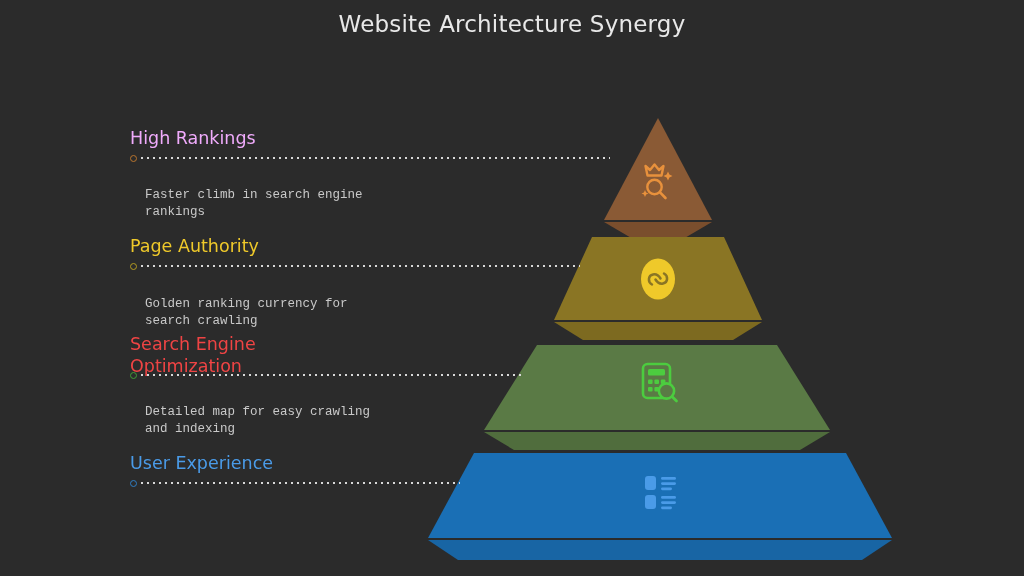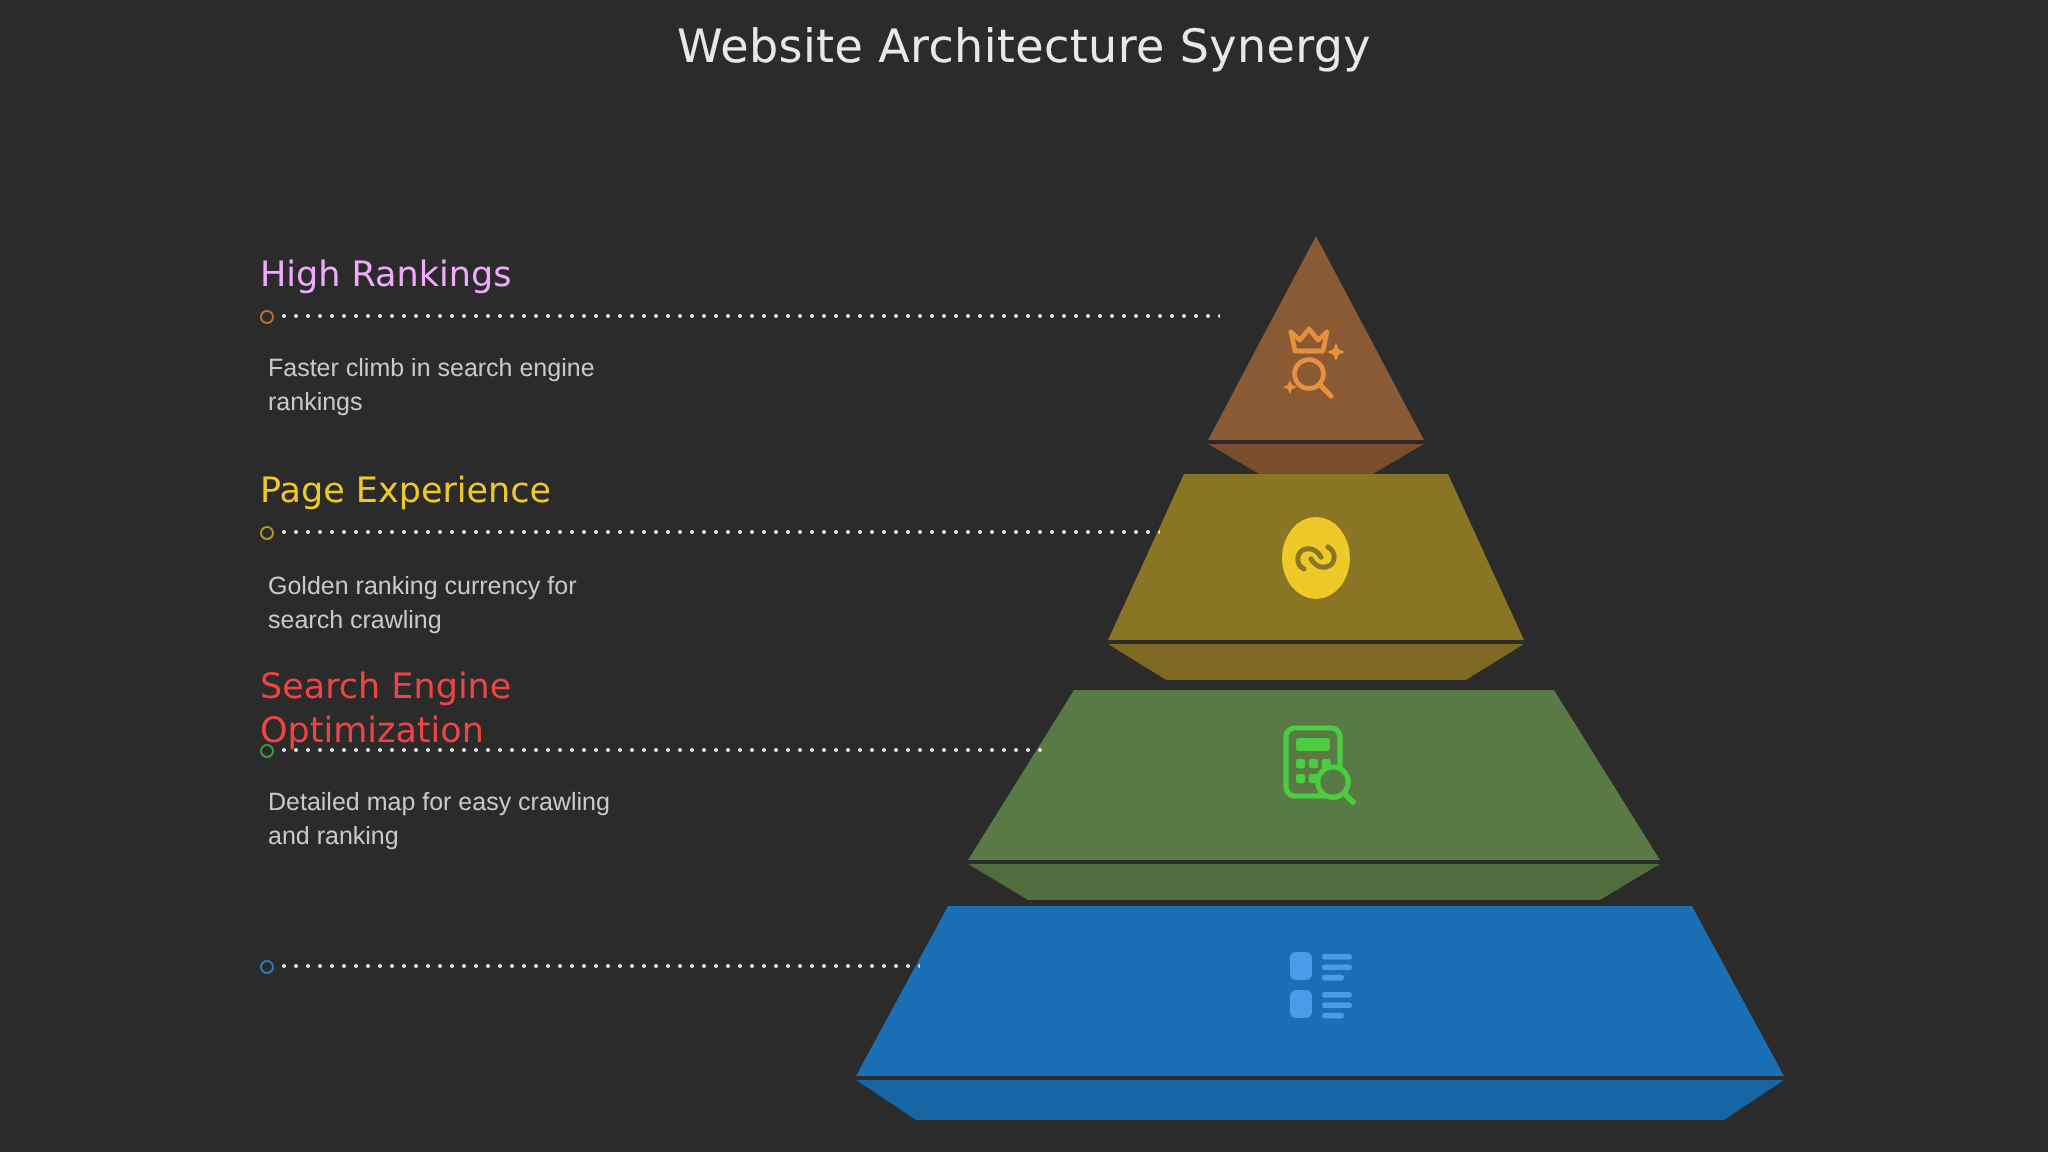--- a/index.html
+++ b/index.html
@@ -42,23 +42,23 @@
     font-weight: 400;
     line-height: 21.5px;
     margin: 0;
     white-space: pre-line;
     font-family: "DejaVu Sans", sans-serif;
   }
   .level-desc {
     font-size: 12.5px;
     line-height: 16.5px;
     color: #c9c9c9;
-    margin: 4px;
+    margin: 15px;
     white-space: pre-line;
-    font-family: Liberation Sans, sans-serif;
+    font-family: Liberation Mono, monospace;
   }
   .connector {
     position: absolute;
     height: 4px;
     display: flex;
     align-items: center;
   }
   .conn-dot-start {
     width: 7px;
     height: 7px;
@@ -158,42 +158,45 @@
   <div class="connector" style="left:130px; top:156px; width:480px; color:#b8742e;">
     <span class="conn-dot-start"></span>
     <span class="conn-line"></span>
   </div>
   <div class="level-block" style="top:172px;">
     <div class="level-desc">Faster climb in search engine
 rankings</div>
   </div>
 
   <div class="level-block" style="top:236px;">
-    <div class="level-title" style="color:#efc92a;">Page Experience</div>
+    <div class="level-title" style="color:#efc92a;">Page Authority</div>
   </div>
   <div class="connector" style="left:130px; top:264px; width:450px; color:#b39a21;">
     <span class="conn-dot-start"></span>
     <span class="conn-line"></span>
   </div>
   <div class="level-block" style="top:281px;">
     <div class="level-desc">Golden ranking currency for
 search crawling</div>
   </div>
 
   <div class="level-block" style="top:334px;">
     <div class="level-title" style="color:#ef4444;">Search Engine
 Optimization</div>
   </div>
   <div class="connector" style="left:130px; top:373px; width:392px; color:#3f9c36;">
     <span class="conn-dot-start"></span>
     <span class="conn-line"></span>
   </div>
   <div class="level-block" style="top:389px;">
     <div class="level-desc">Detailed map for easy crawling
-and ranking</div>
-  </div>
-
+and indexing</div>
+  </div>
+
+  <div class="level-block" style="top:453px;">
+    <div class="level-title" style="color:#4a9be8;">User Experience</div>
+  </div>
   <div class="connector" style="left:130px; top:481px; width:330px; color:#2f7ec4;">
     <span class="conn-dot-start"></span>
     <span class="conn-line"></span>
   </div>
 
 </div>
 
 </body></html>

